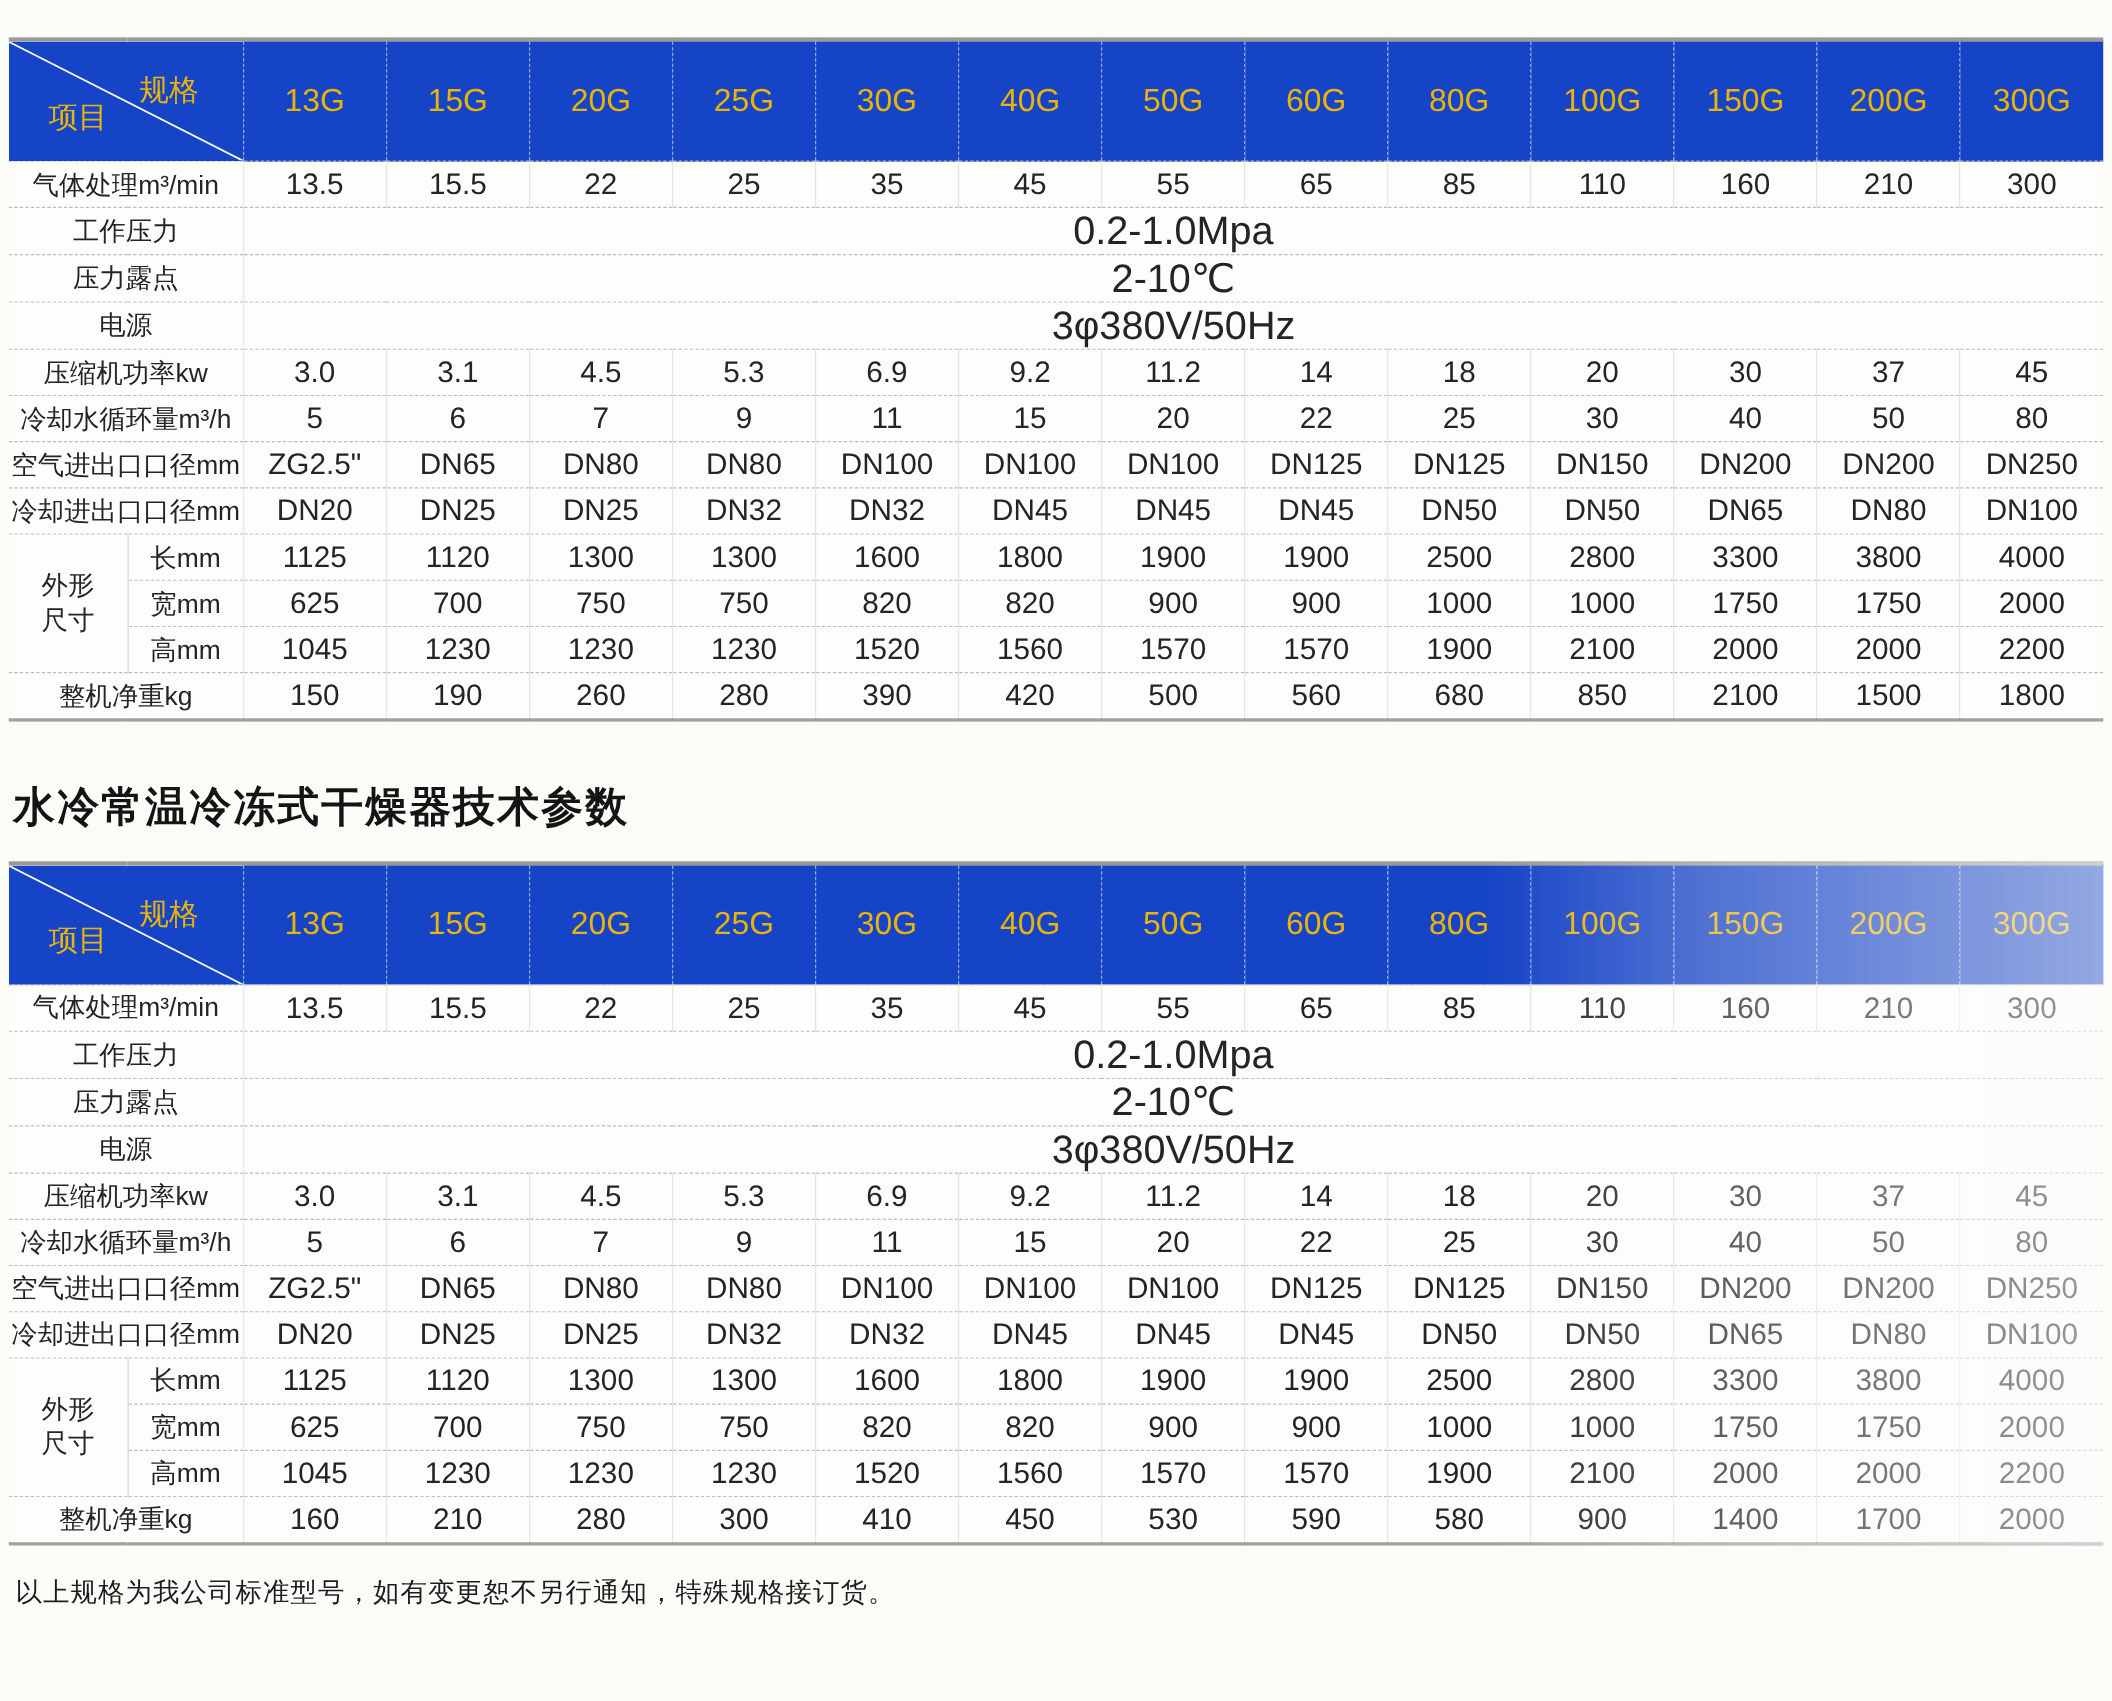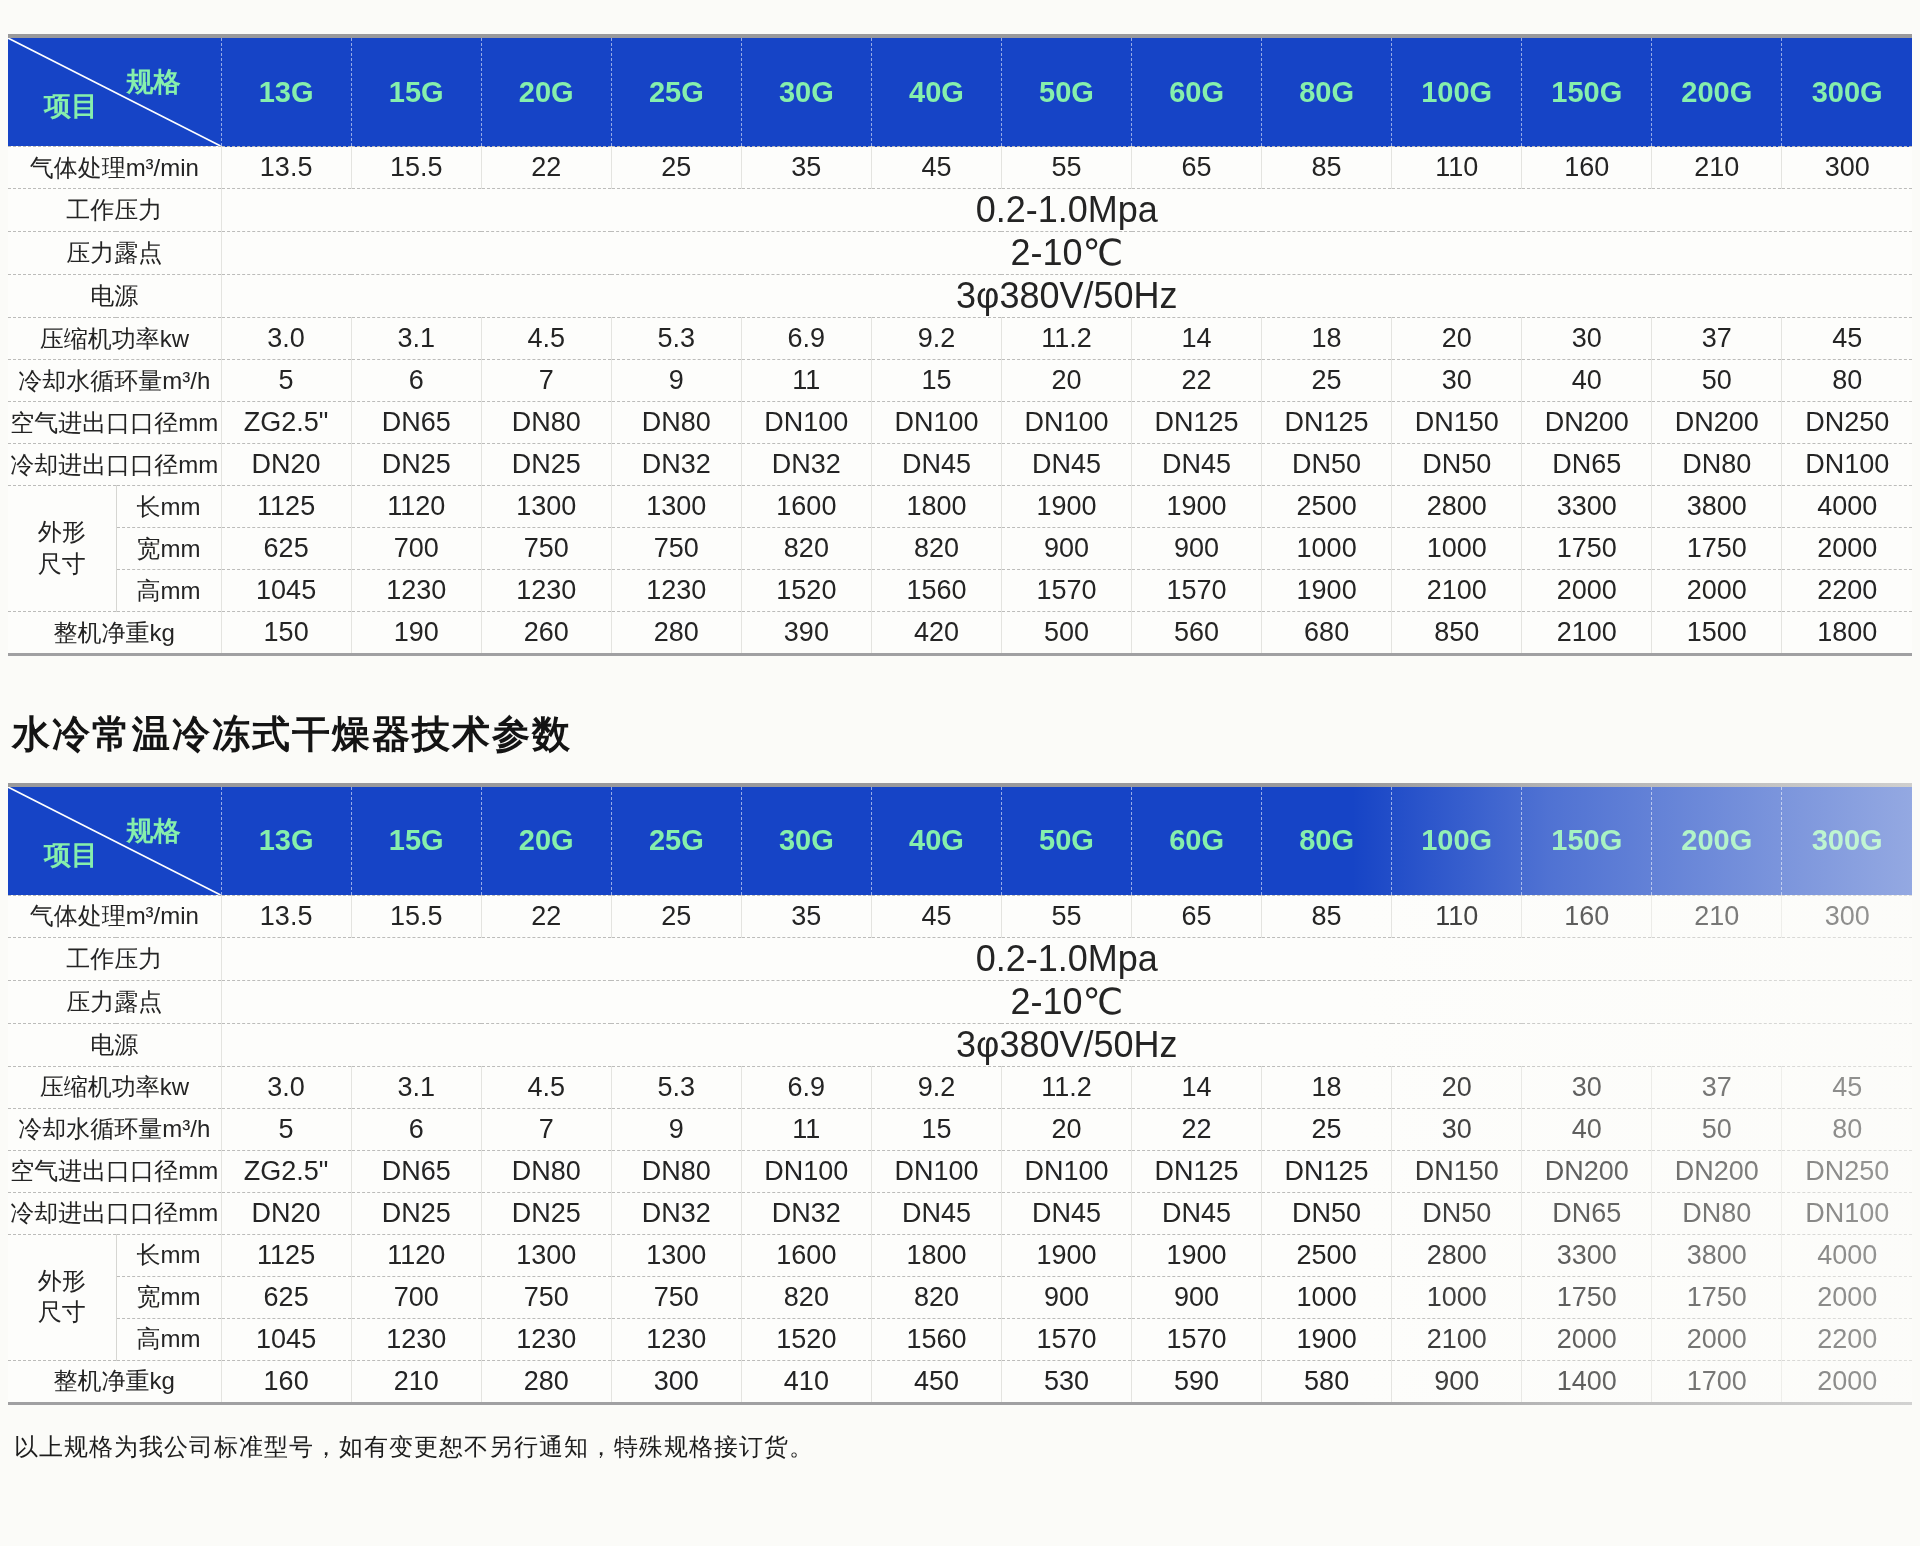--- a/index.html
+++ b/index.html
@@ -24,22 +24,22 @@
     border-collapse:collapse; table-layout:fixed; width:1904px;
     border-top:4px solid #99999b;
     border-bottom:3px solid #a0a0a2;
     background:#fdfdfb;
   }
   col.col-group { width:108px; }
   col.col-sub   { width:105px; }
   col.col-data  { width:130px; }
 
   th.colhead, th.corner {
-    background:#1644c6; color:#86efac;
-    height:108px; font-size:29px; font-weight:700;
+    background:#1644c6; color:#eab308;
+    height:108px; font-size:29px; font-weight:400;
     border-right:1px dashed rgba(255,255,255,.55);
     padding:0;
   }
   th.colhead:last-child { border-right:0; }
 
   th.corner { position:relative; }
   th.corner svg { position:absolute; top:0; left:0; width:100%; height:100%; display:block; }
   th.corner .spec-lbl { position:absolute; top:26px; right:40px; font-size:27px; }
   th.corner .item-lbl { position:absolute; bottom:22px; left:36px; font-size:27px;margin-top:30px; }
 
@@ -48,21 +48,21 @@
     font-size:27px; color:#242424;
     border-top:1px dashed #bcbcba;
     border-right:1px solid #e4e4e0;
     padding:0 2px;
     white-space:nowrap; overflow:hidden;
   }
   td:last-child { border-right:0; }
   td.label   { font-size:24px; letter-spacing:0; }
   td.sub     { font-size:24px; }
   td.group   { font-size:24px; border-right:1px solid #d6d6d2; }
-  td.group span { display:inline-block; width:52px; line-height:1.3; white-space:normal;font-family:Liberation Serif, serif; }
+  td.group span { display:inline-block; width:52px; line-height:1.3; white-space:normal; }
   td.span-val { font-size:36px; }
 
   .scan-fade {
     position:absolute; top:0; right:0; width:560px; height:100%;
     pointer-events:none;
     background:linear-gradient(to right,
       rgba(251,251,248,0) 0%,
       rgba(251,251,248,.25) 35%,
       rgba(251,251,248,.55) 100%);
   }

